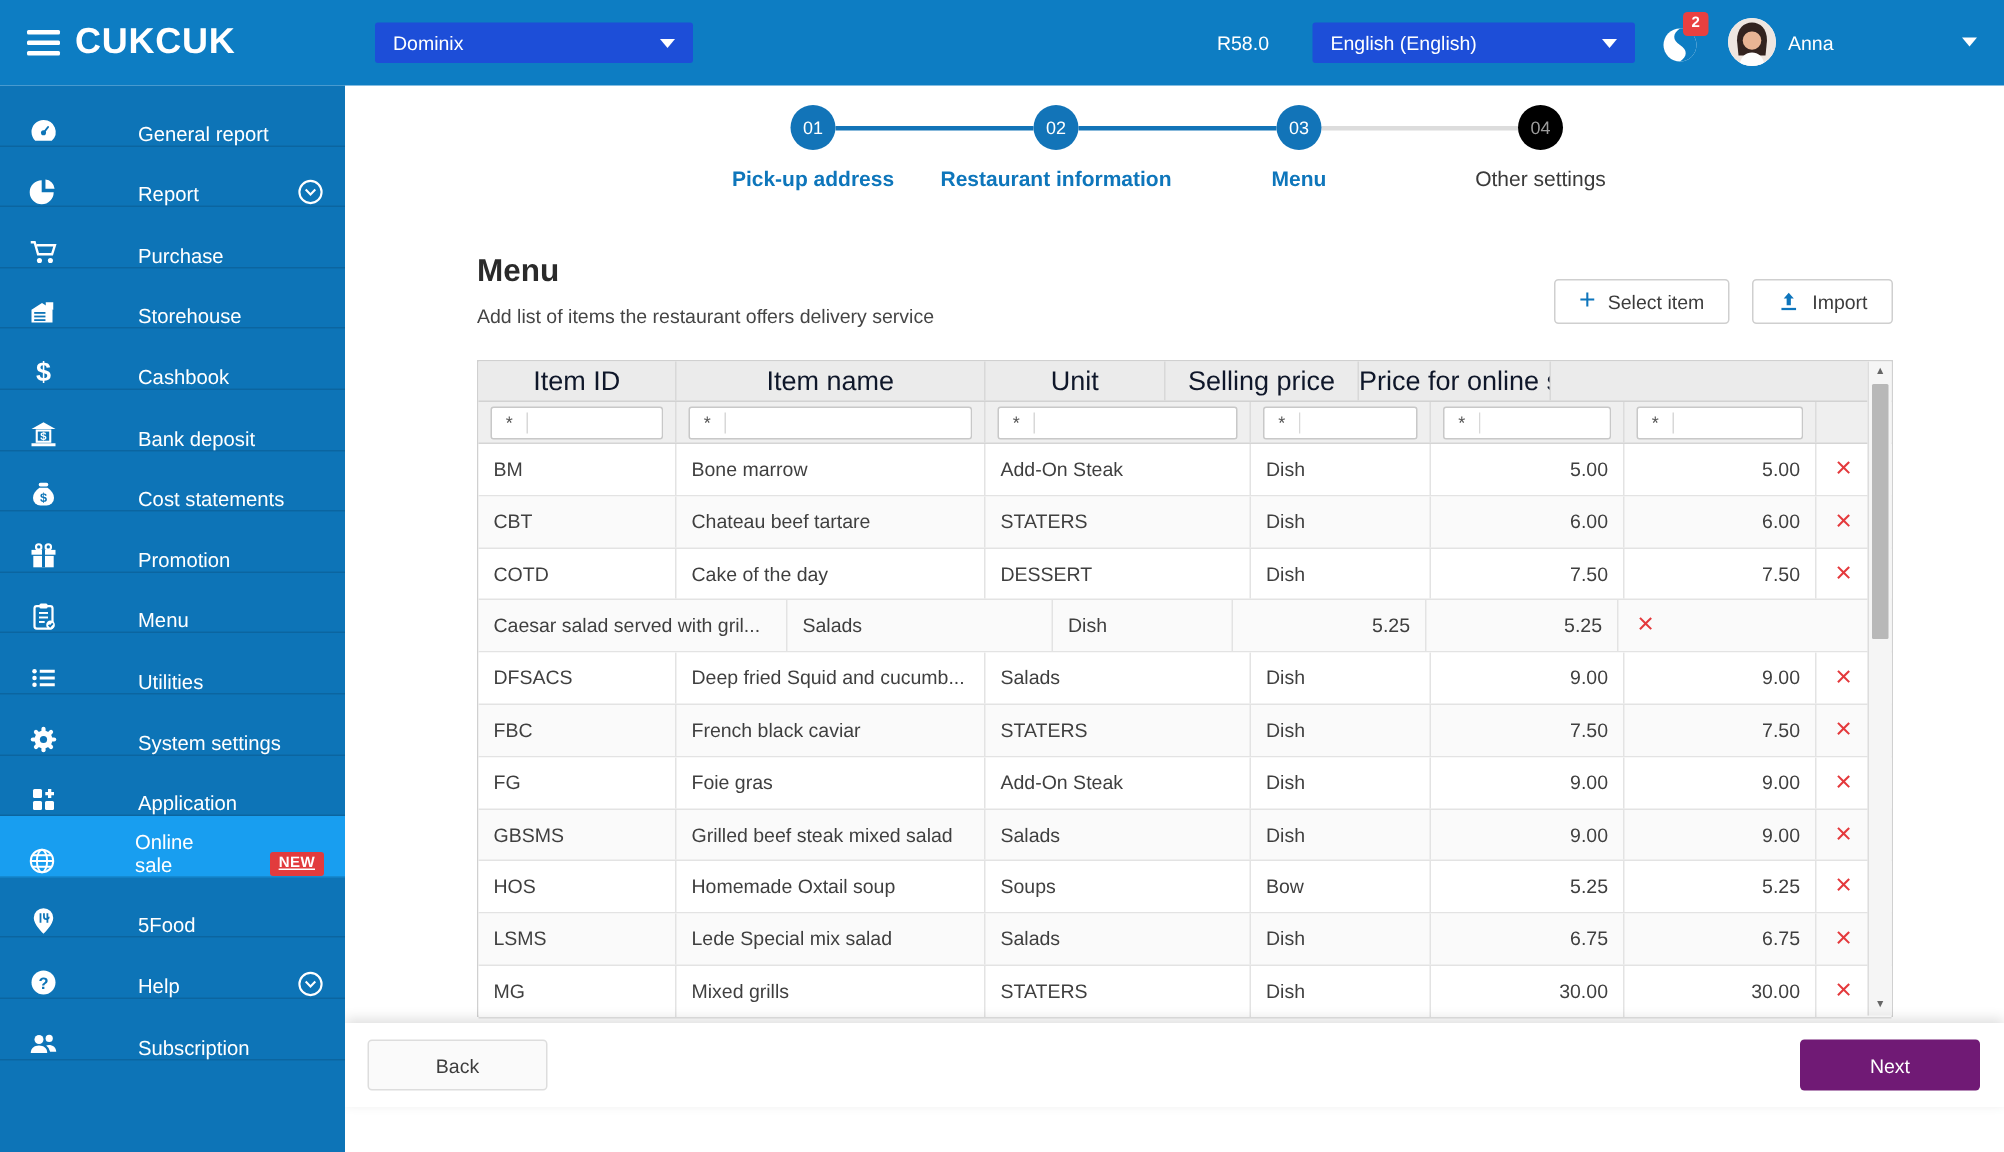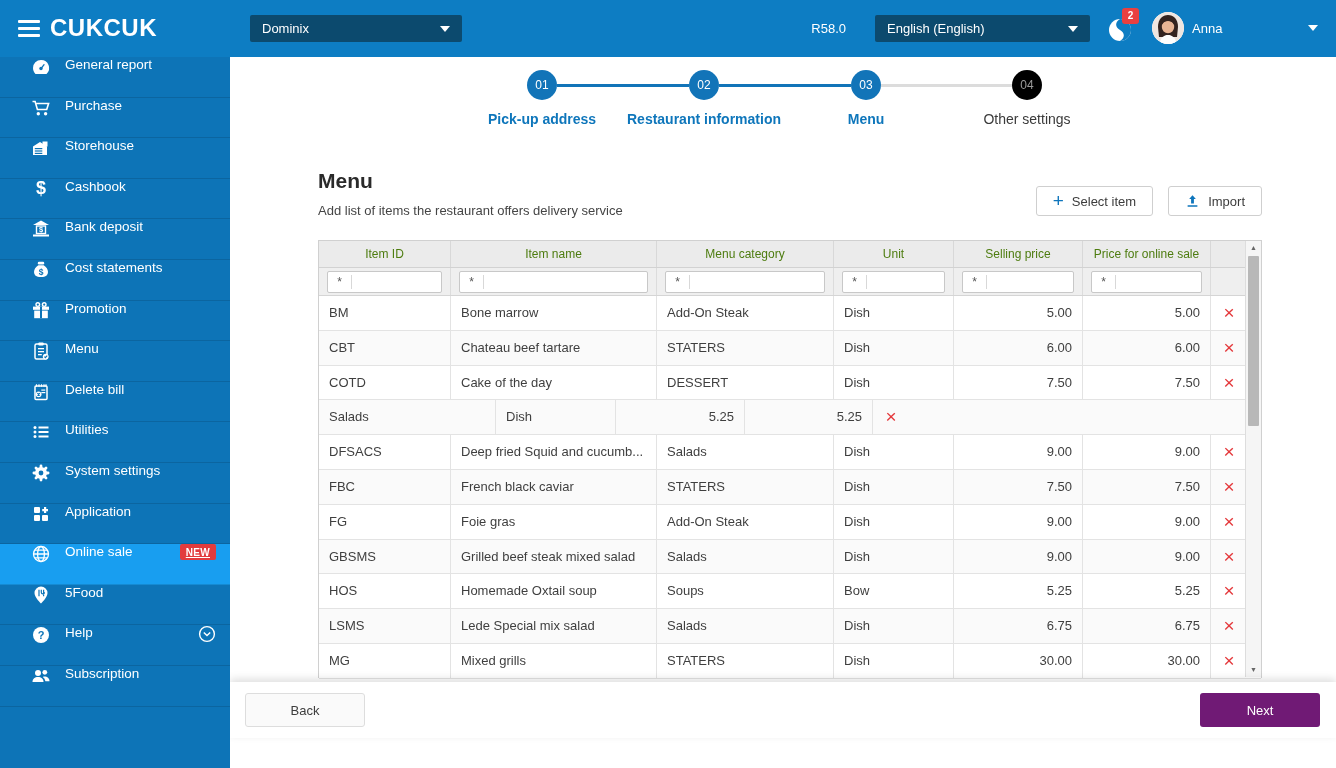--- a/index.html
+++ b/index.html
@@ -4,38 +4,38 @@
 <style>
   * { margin:0; padding:0; box-sizing:border-box; }
   html,body { width:1336px; height:768px; overflow:hidden;
     font-family:"Liberation Sans","DejaVu Sans",sans-serif; background:#fff; }
 
   
   .topbar { position:absolute; top:0; left:0; width:1336px; height:57px; background:#0d7dc3; z-index:5; }
   .hamburger { position:absolute; left:18px; top:20px; width:22px; height:17px; cursor:pointer; }
   .hamburger span { display:block; width:22px; height:3px; background:#fff; border-radius:1px; margin-bottom:4px; }
   .logo { position:absolute; left:50px; top:14px; color:#fff; font-size:24px; font-weight:bold; letter-spacing:.5px; }
-  .tb-select { position:absolute; top:15px; height:27px; background:#0c4a6e; color:#fff; font-size:13px;
+  .tb-select { position:absolute; top:15px; height:27px; background:#1d4ed8; color:#fff; font-size:13px;
     display:flex; align-items:center; padding:0 12px; border-radius:2px; cursor:pointer; }
   .tb-select .caret { margin-left:auto; }
   .caret { width:0; height:0; border-left:5px solid transparent; border-right:5px solid transparent; border-top:6px solid #fff; }
   .branch-select { left:250px; width:212px; }
   .lang-select { left:875px; width:215px; }
   .version { position:absolute; right:490px; top:21px; color:#fff; font-size:13px; }
   .notif { position:absolute; left:1106px; top:15px; width:28px; height:28px; cursor:pointer; }
   .notif-badge { position:absolute; left:16px; top:-7px; min-width:17px; height:16px; background:#e94040; color:#fff;
     font-size:10px; font-weight:bold; border-radius:3px; text-align:center; line-height:16px; padding:0 3px; }
   .avatar { position:absolute; left:1152px; top:12px; width:32px; height:32px; border-radius:50%; overflow:hidden; background:#fff; }
   .username { position:absolute; left:1192px; top:21px; color:#fff; font-size:13px; }
   .user-caret { position:absolute; left:1308px; top:25px; }
 
   
   .sidebar { position:absolute; top:57px; left:0; width:230px; height:711px; background:#0d74b7; z-index:4; }
-  .side-item { height:40.6px; display:flex; align-items:flex-start; padding:0 14px 0 30px;
-    border-bottom:1px solid rgba(0,0,0,0.12); cursor:pointer; }
+  .side-item { height:40.6px; display:flex; align-items:flex-end; padding:0 14px 0 18px;
+    border-bottom:1px solid rgba(0,0,0,0.12); cursor:pointer;gap:39px; }
   .side-item.active { background:#189ef0; }
   .sicon { width:22px; height:20px; margin-right:13px; display:flex; align-items:center; justify-content:center; }
   .sicon svg { display:block; }
   .slabel { color:#fff; font-size:13.5px; }
   .chev { margin-left:auto; display:flex; }
   .new-badge { margin-left:auto; background:#e23b3d; color:#fff; font-size:10px; font-weight:bold;
     padding:2.5px 6px; border-radius:2px; letter-spacing:.3px;text-decoration:underline; }
 
   
   .main { position:absolute; left:230px; top:57px; width:1106px; height:655px; background:#fff; }
@@ -58,21 +58,21 @@
   .page-subtitle { position:absolute; left:88px; top:146px; font-size:13px; color:#454545; }
   .hdr-buttons { position:absolute; right:74px; top:129px; display:flex; gap:15px; }
   .hbtn { height:30px; background:#fff; border:1px solid #cfcfcf; border-radius:3px; font-size:13px; color:#3c3c3c;
     display:flex; align-items:center; gap:8px; padding:0 16px; cursor:pointer;
     font-family:"Liberation Sans","DejaVu Sans",sans-serif; }
   .plus-glyph { color:#0e75bc; font-size:19px; font-weight:400; line-height:1; margin-top:-2px; }
 
   
   .table { position:absolute; left:88px; top:183px; width:944px; height:438px; border:1px solid #d0d0d0; background:#fff; }
   .thead { display:flex; height:27px; background:#ebebeb; border-bottom:1px solid #d2d2d2; }
-  .th { font-size:12px; color:#4d7c0f; text-align:center; line-height:26px; border-right:1px solid #d8d8d8;
+  .th { font-size:18px; color:#0f172a; text-align:center; line-height:26px; border-right:1px solid #d8d8d8;
     white-space:nowrap; overflow:hidden; }
   .tfilter { display:flex; height:28px; background:#efefef; border-bottom:1px solid #d5d5d5; }
   .fcell { border-right:1px solid #dcdcdc; }
   .fctrl { display:flex; align-items:center; height:22px; margin:3px 8px; background:#fff;
     border:1px solid #c8c8c8; border-radius:2px; }
   .fstar { width:24px; text-align:center; border-right:1px solid #d8d8d8; color:#555; font-size:12px; cursor:pointer; }
   .finput { flex:1; min-width:0; border:none; outline:none; height:18px; font-size:12px; padding:0 4px; }
   .trow { display:flex; height:34.8px; border-bottom:1px solid #e3e3e3; background:#fff; }
   .trow:nth-child(even) { background:#fafafa; }
   .td { font-size:13px; color:#3f3f3f; line-height:34px; padding-left:10px; border-right:1px solid #e3e3e3;
@@ -144,20 +144,35 @@
           <path fill="#fff" d="M10 3a8 8 0 0 0-8 8c0 2.3 1 4.4 2.5 5.9h11A8 8 0 0 0 10 3z"></path>
           <rect x="9.4" y="6" width="1.3" height="5.5" rx=".6" fill="#0d74b7" transform="rotate(38 10 11.5)"></rect>
           <circle cx="10" cy="11.5" r="1.7" fill="#0d74b7"></circle>
         </svg>
       </span>
     <span class="slabel">General report</span>
   </div>
   <div class="side-item">
     <span class="sicon">
         <svg width="20" height="20" viewBox="0 0 20 20">
+          <path fill="#fff" d="M8.8 3.2a8 8 0 1 0 8 8h-8z"></path>
+          <path fill="#fff" d="M11.3 2.7v6.1h6.1a6.6 6.6 0 0 0-6.1-6.1z"></path>
+        </svg>
+      </span>
+    <span class="slabel">Report</span>
+    <span class="chev">
+        <svg width="18" height="18" viewBox="0 0 18 18" fill="none" stroke="#fff" stroke-width="1.4">
+          <circle cx="9" cy="9" r="7.4"></circle>
+          <path d="M5.8 7.4 9 10.6l3.2-3.2"></path>
+        </svg>
+      </span>
+  </div>
+  <div class="side-item">
+    <span class="sicon">
+        <svg width="20" height="20" viewBox="0 0 20 20">
           <path d="M1.5 3.5h2.6l2.3 8h9.3l1.9-6H5.5" fill="none" stroke="#fff" stroke-width="1.6"></path>
           <circle cx="7.3" cy="15.7" r="1.7" fill="#fff"></circle>
           <circle cx="14.6" cy="15.7" r="1.7" fill="#fff"></circle>
         </svg>
       </span>
     <span class="slabel">Purchase</span>
   </div>
   <div class="side-item">
     <span class="sicon">
         <svg width="20" height="20" viewBox="0 0 20 20">
@@ -219,37 +234,20 @@
           <g fill="#fff">
             <rect x="7" y="7" width="6" height="1.3"></rect>
             <rect x="7" y="10" width="6" height="1.3"></rect>
             <rect x="7" y="13" width="3.8" height="1.3"></rect>
           </g>
           <circle cx="14.7" cy="15.6" r="2.9" fill="#fff"></circle>
           <path d="m13.4 15.6 1 1 1.8-2" stroke="#0d74b7" stroke-width="1.2" fill="none"></path>
         </svg>
       </span>
     <span class="slabel">Menu</span>
-  </div>
-  <div class="side-item">
-    <span class="sicon">
-        <svg width="20" height="20" viewBox="0 0 20 20">
-          <rect x="4" y="4" width="12" height="13.5" rx="1" fill="none" stroke="#fff" stroke-width="1.5"></rect>
-          <g stroke="#fff" stroke-width="1.2">
-            <path d="M5.5 2.3v2.5M8 2.3v2.5M10.5 2.3v2.5M13 2.3v2.5M15 2.3v2.5"></path>
-          </g>
-          <g fill="#fff">
-            <rect x="10.3" y="7.5" width="4" height="1.2"></rect>
-            <rect x="10.3" y="10" width="4" height="1.2"></rect>
-          </g>
-          <circle cx="7.6" cy="12.3" r="2.9" fill="#fff"></circle>
-          <path d="m6.4 11.1 2.4 2.4m0-2.4-2.4 2.4" stroke="#0d74b7" stroke-width="1.3"></path>
-        </svg>
-      </span>
-    <span class="slabel">Delete bill</span>
   </div>
   <div class="side-item">
     <span class="sicon">
         <svg width="20" height="20" viewBox="0 0 20 20" fill="#fff">
           <rect x="2.5" y="4" width="3" height="3" rx="1.5"></rect>
           <rect x="2.5" y="8.5" width="3" height="3" rx="1.5"></rect>
           <rect x="2.5" y="13" width="3" height="3" rx="1.5"></rect>
           <rect x="7.5" y="4.5" width="10" height="2"></rect>
           <rect x="7.5" y="9" width="10" height="2"></rect>
           <rect x="7.5" y="13.5" width="10" height="2"></rect>
@@ -365,21 +363,20 @@
           </svg>
         </span>
       <span>Import</span>
     </button>
   </div>
 
   <div class="table">
     <div class="thead">
       <div class="th c0">Item ID</div>
       <div class="th c1">Item name</div>
-      <div class="th c2">Menu category</div>
       <div class="th c3">Unit</div>
       <div class="th c4">Selling price</div>
       <div class="th c5">Price for online sale</div>
       <div class="th c6"></div>
     </div>
     <div class="tfilter">
       <div class="fcell c0">
           <div class="fctrl">
             <span class="fstar">*</span>
             <input class="finput" style="">
@@ -443,20 +440,21 @@
           <div class="td c0">COTD</div>
           <div class="td c1">Cake of the day</div>
           <div class="td c2">DESSERT</div>
           <div class="td c3">Dish</div>
           <div class="td c4 num">7.50</div>
           <div class="td c5 num">7.50</div>
           <div class="td c6 del"><span class="delx">×</span></div>
         </div>
 
         <div class="trow">
+          <div class="td c1">Caesar salad served with gril...</div>
           <div class="td c2">Salads</div>
           <div class="td c3">Dish</div>
           <div class="td c4 num">5.25</div>
           <div class="td c5 num">5.25</div>
           <div class="td c6 del"><span class="delx">×</span></div>
         </div>
 
         <div class="trow">
           <div class="td c0">DFSACS</div>
           <div class="td c1">Deep fried Squid and cucumb...</div>

